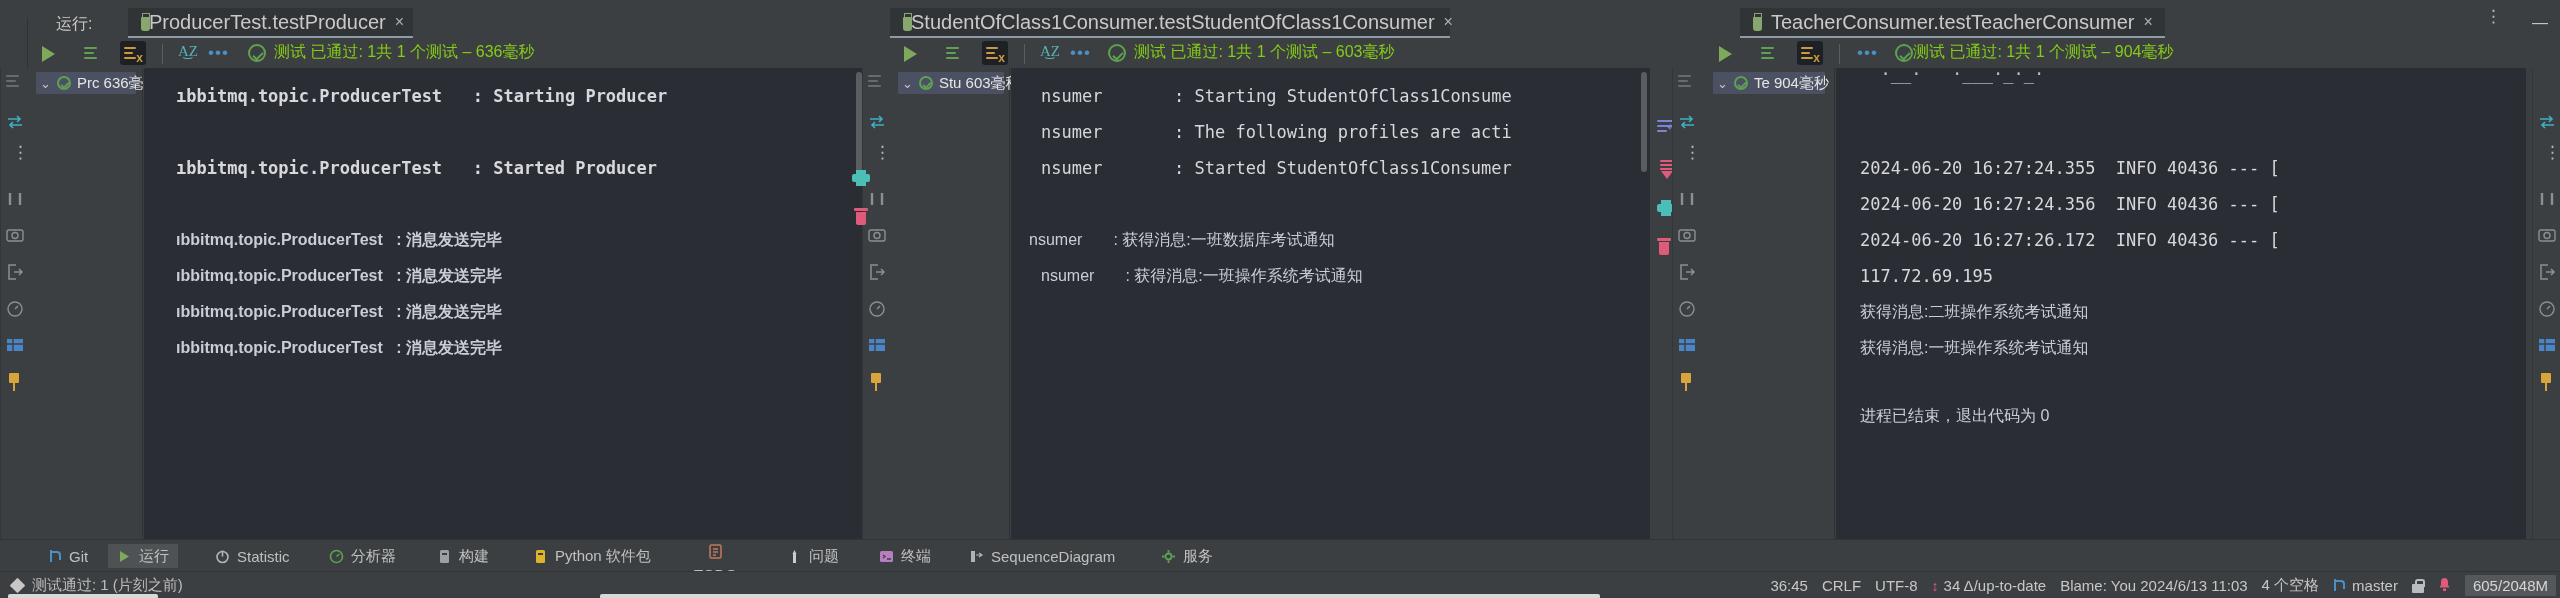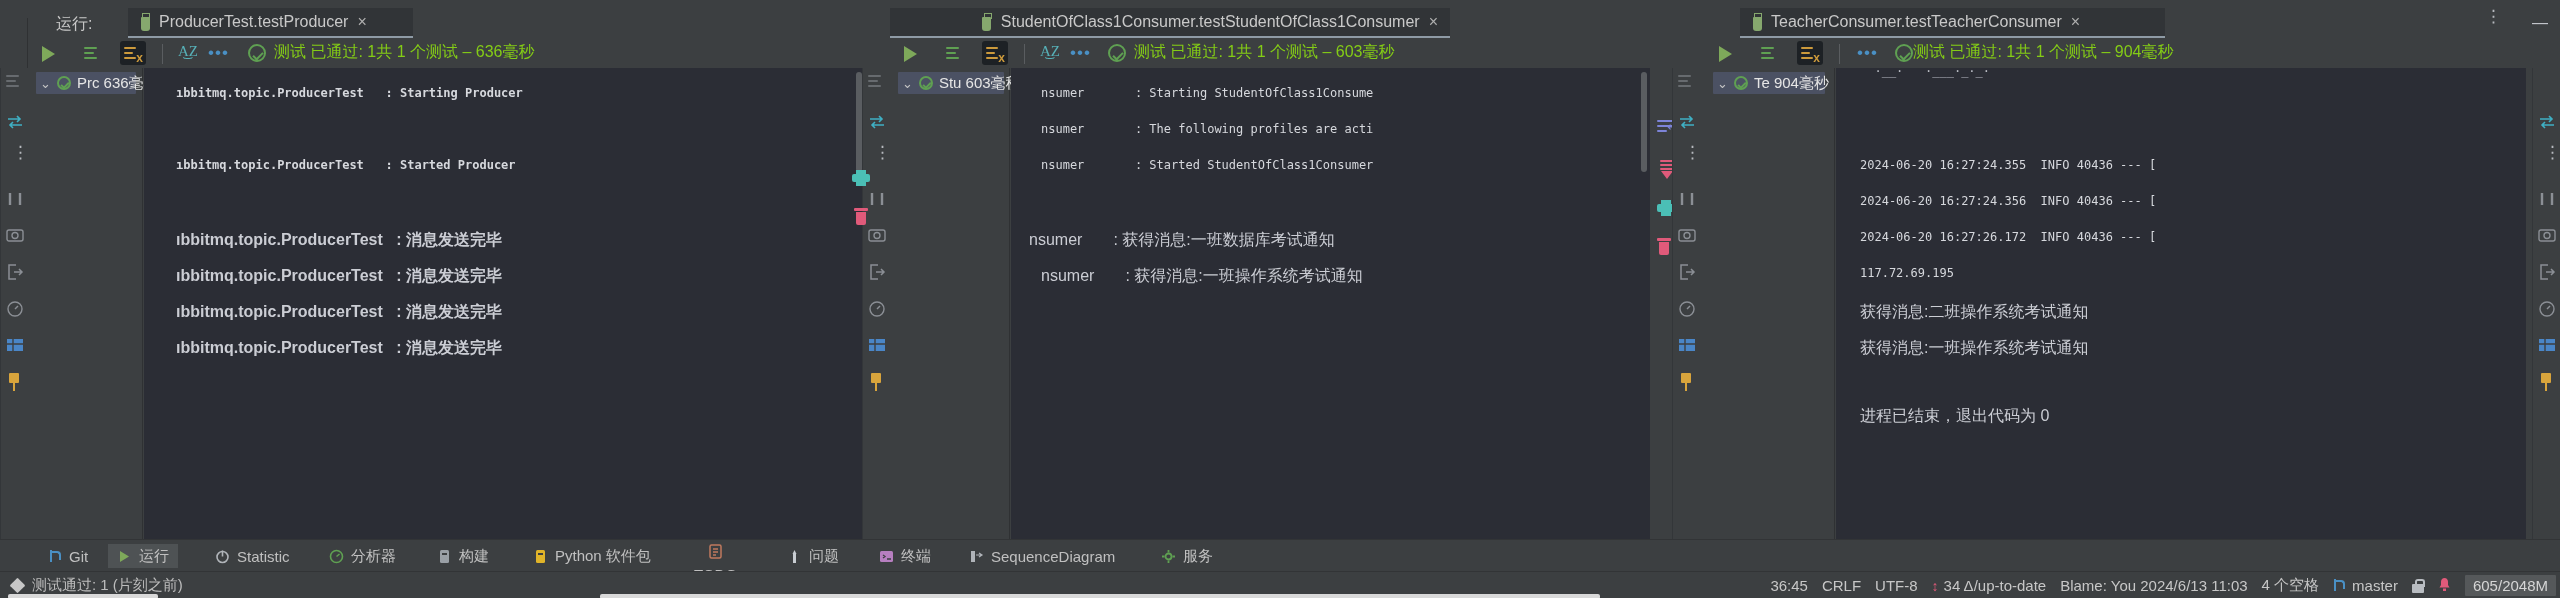--- a/index.html
+++ b/index.html
@@ -30,21 +30,21 @@
   
   .panel { position:absolute; top:0; height:539px; background:#3c3f41; }
   .run-label { position:absolute; left:28px; top:14px; color:#c8c8c8; font-size:16px; }
   .tab {
     position:absolute; height:30px; top:8px; display:flex; align-items:center; gap:9px;
     background:#313437; border-bottom:2px solid #8e9aa5; padding:0 12px 0 12px;
   }
   .tab .flask { width:10px; height:19px; position:relative; }
   .tab .flask:before { content:""; position:absolute; left:2px; top:0; width:6px; height:5px; border:1.5px solid #86a86e; border-bottom:none;}
   .tab .flask:after { content:""; position:absolute; left:0.5px; top:4px; width:9px; height:14px; background:#86a86e; border-radius:1px 1px 3px 3px;}
-  .tab-title { color:#c9c9c9; font-size:16px; white-space:nowrap; }
+  .tab-title { color:#c9c9c9; font-size:20px; white-space:nowrap; }
   .tab-close { color:#b0b0b0; font-size:16px; line-height:1; cursor:default; }
 
   .panel-toolbar { position:absolute; top:40px; left:0; width:100%; height:28px; background:#3c3f41; }
   .tb-run { position:absolute; top:6px; width:0; height:0; border-left:13px solid #7ea95a; border-top:8px solid transparent; border-bottom:8px solid transparent;}
   .tb-sep { position:absolute; top:4px; width:1px; height:20px; background:#5a5d60;}
   .tb-txt { position:absolute; top:2px; font-size:16px; white-space:nowrap;}
   .status-pass { color:#84cc16; }
   .check-ring { position:absolute; top:4px; width:18px; height:18px; border:2px solid #5fa052; border-radius:50%;}
   .check-ring:after { content:""; position:absolute; left:3px; top:6px; width:8px; height:4px; border-left:2px solid #5fa052; border-bottom:2px solid #5fa052; transform:rotate(-45deg);}
 
@@ -66,21 +66,21 @@
   .tree { position:absolute; top:68px; left:0; width:0; height:471px; background:#3c3f41; border-right:1px solid #2f3133; }
   .tree-node { position:absolute; left:8px; top:4px; height:22px; display:flex; align-items:center; gap:6px;
                background:#4b5163; padding:0 6px 0 4px; border-radius:1px; }
   .tree-node .chev { color:#c5c5c5; font-size:13px; }
   .tree-node .lbl { color:#e6e6e6; font-size:15px; white-space:nowrap; }
   .mini-ring { width:14px; height:14px; border:2px solid #5fa052; border-radius:50%; position:relative; flex:none;}
   .mini-ring:after { content:""; position:absolute; left:2px; top:4px; width:6px; height:3px; border-left:2px solid #5fa052; border-bottom:2px solid #5fa052; transform:rotate(-45deg);}
 
   
   .console { position:absolute; top:68px; height:471px; background:#2b2d35; overflow:hidden; }
-  .cline { position:absolute; white-space:pre; font-family:"DejaVu Sans Mono", monospace; font-size:12px; color:#d6d8dd; }
+  .cline { position:absolute; white-space:pre; font-family:"DejaVu Sans Mono", monospace; font-size:17px; color:#d6d8dd; }
   .cline.cjk { font-family:"Liberation Sans", sans-serif; font-size:16px; color:#cbcdd4; }
 
   
   .cgutter { position:absolute; top:68px; height:471px; width:34px; background:#3c3f41; }
   .gicon { position:absolute; left:7px; width:20px; height:20px; }
   .arrow-up, .arrow-dn { position:absolute; width:14px; height:16px; }
   .arrow-up:before { content:"\2191"; color:#8b8f95; font-size:19px; position:absolute; top:-6px; left:0;}
   .arrow-dn:before { content:"\2193"; color:#8b8f95; font-size:19px; position:absolute; top:-6px; left:0;}
   .wrap-ico i { position:absolute; left:0; height:2px; background:#7d84d8; border-radius:1px;}
   .wrap-ico i:nth-child(1){top:2px;width:18px;} .wrap-ico i:nth-child(2){top:7px;width:18px;} .wrap-ico i:nth-child(3){top:12px;width:10px;}
@@ -273,21 +273,21 @@
     <div class="rr-ico" style="top:268px;">
       <svg viewBox="0 0 18 18">
           <rect x="1" y="3" width="16" height="12" fill="#4a86c7"></rect>
           <path d="M1 8h16M7 3v12" stroke="#3c3f41" stroke-width="1.4"></path>
         </svg>
     </div>
     <div class="rr-ico pin-ico" style="top:305px;"></div>
   </div>
 
   <div class="panel" style="left:890px; width:780px;">
-    <div class="tab" style="left:0px; width:560px;justify-content:flex-end;">
+    <div class="tab" style="left:0px; width:560px;">
       <span class="flask"></span>
       <span class="tab-title">StudentOfClass1Consumer.testStudentOfClass1Consumer</span>
       <span class="tab-close">×</span>
     </div>
 
     <div class="panel-toolbar">
       <div class="tb-run" style="left:14px;"></div>
       <div class="icon-list" style="left:56px; top:6px;">
           <i></i>
           <i></i>

